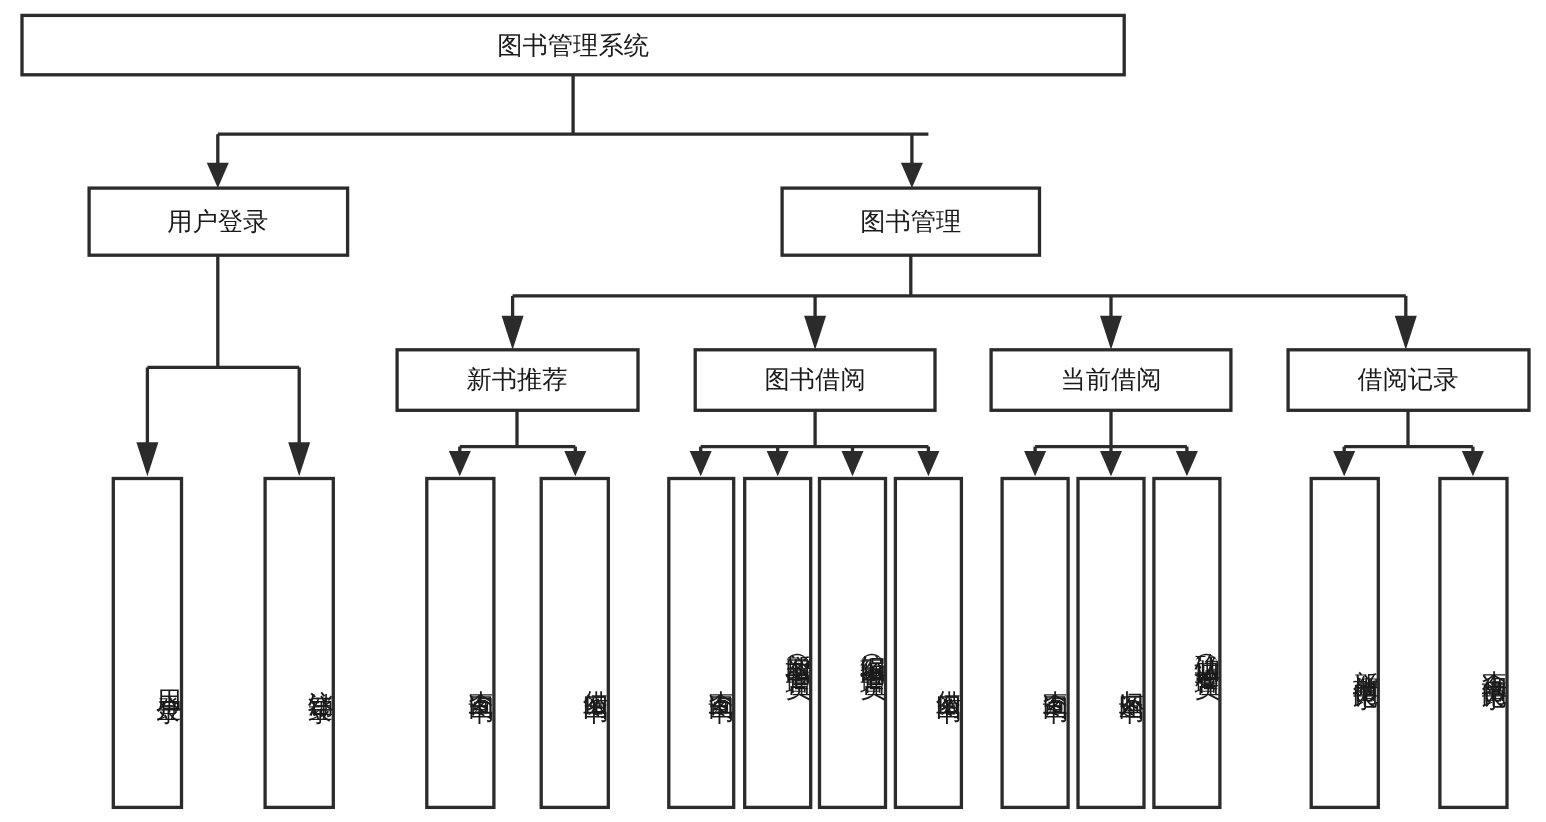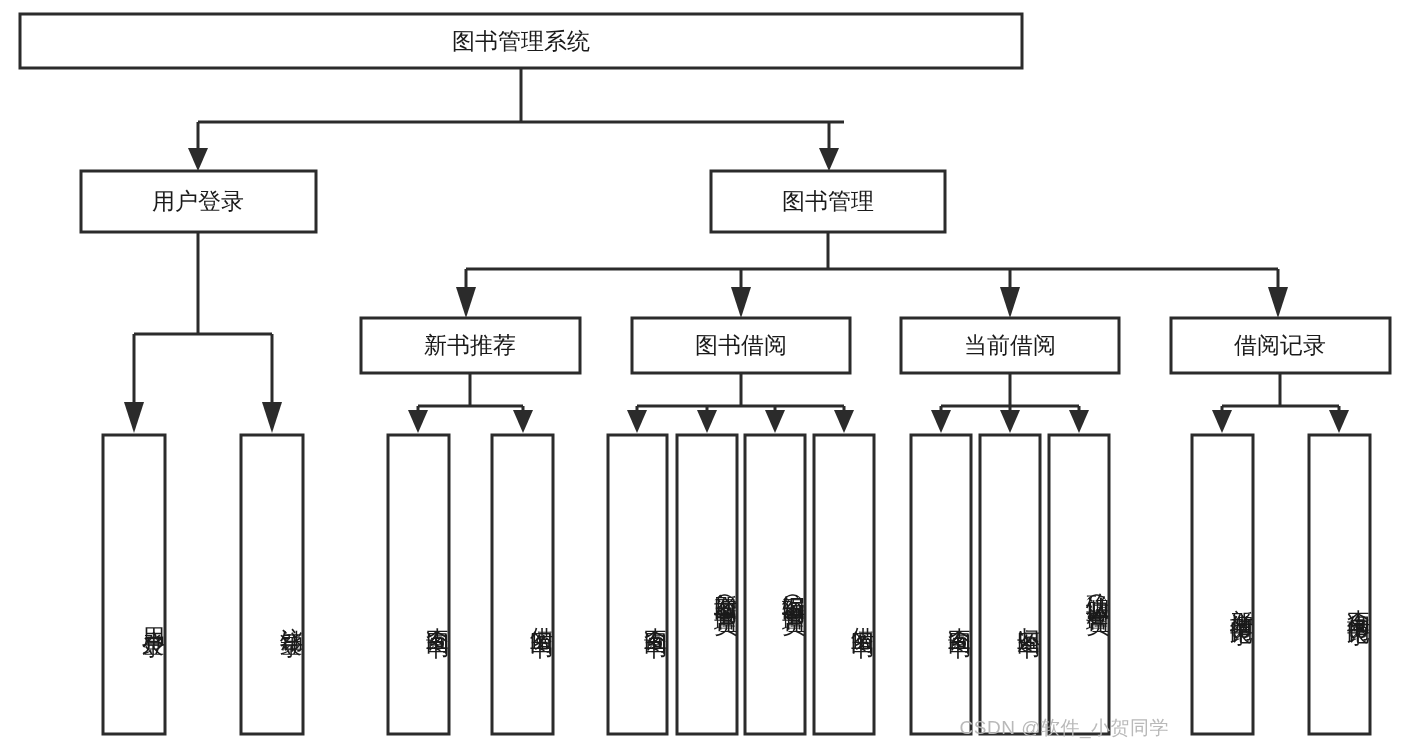--- a/index.html
+++ b/index.html
@@ -222,15 +222,14 @@
   <div class="node-label-v" style="left:745px; top:443px; width:60px; height:290px;">编辑图书（管理员）</div>
   <div class="node-label-v" style="left:814px; top:500px; width:60px; height:230px;">借阅图书</div>
 
   <div class="node-label-v" style="left:911px; top:500px; width:60px; height:230px;">查询图书</div>
   <div class="node-label-v" style="left:980px; top:500px; width:60px; height:230px;">归还图书</div>
   <div class="node-label-v" style="left:1049px; top:443px; width:60px; height:290px;">确认归还（管理员）</div>
 
   <div class="node-label-v" style="left:1192px; top:470px; width:61px; height:260px;">新增借阅记录</div>
   <div class="node-label-v" style="left:1309px; top:470px; width:61px; height:260px;">查询借阅记录</div>
 
-  <div class="watermark">CSDN @软件_小贺同学</div>
 
 </div>
 
 </body></html>

